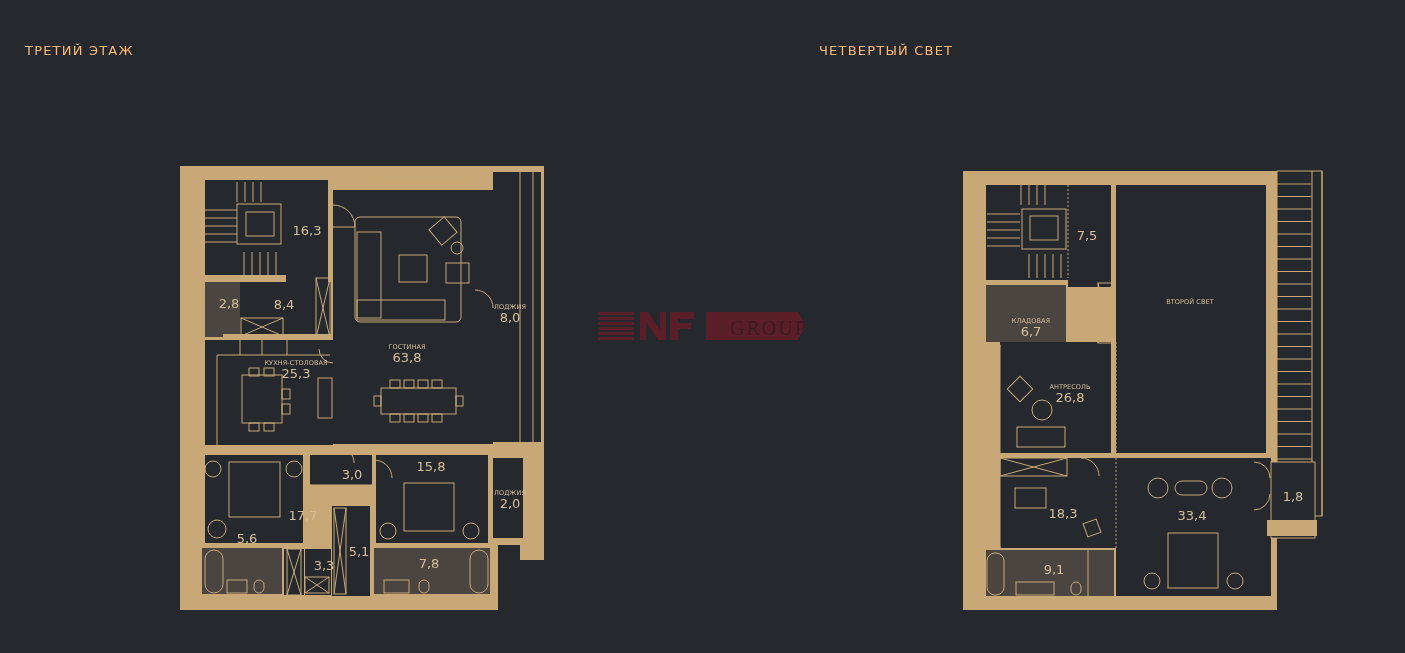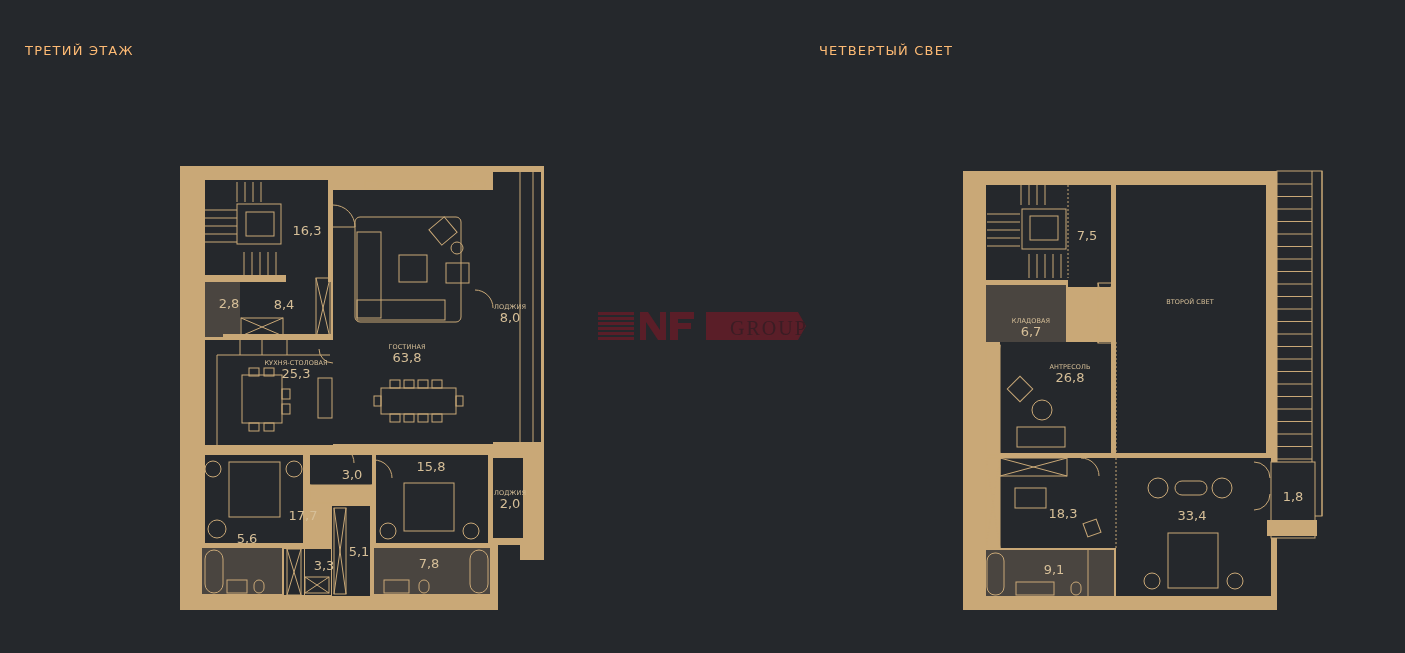--- a/index.html
+++ b/index.html
@@ -301,21 +301,21 @@
 <div class="lbl" style="left:1087px;top:229px;">
     <span class="area">7,5</span>
   </div>
 <div class="lbl" style="left:1031px;top:290px;margin-top:28px;">
     <span class="name">КЛАДОВАЯ</span>
     <span class="area">6,7</span>
   </div>
 <div class="lbl" style="left:1190px;top:299px;">
     <span class="name">ВТОРОЙ СВЕТ</span>
   </div>
-<div class="lbl" style="left:1070px;top:364px;text-align:center;">
+<div class="lbl" style="left:1070px;top:384px;text-align:center;">
     <span class="name">АНТРЕСОЛЬ</span>
     <span class="area">26,8</span>
   </div>
 <div class="lbl" style="left:1063px;top:507px;">
     <span class="area">18,3</span>
   </div>
 <div class="lbl" style="left:1192px;top:509px;">
     <span class="area">33,4</span>
   </div>
 <div class="lbl" style="left:1293px;top:490px;">

